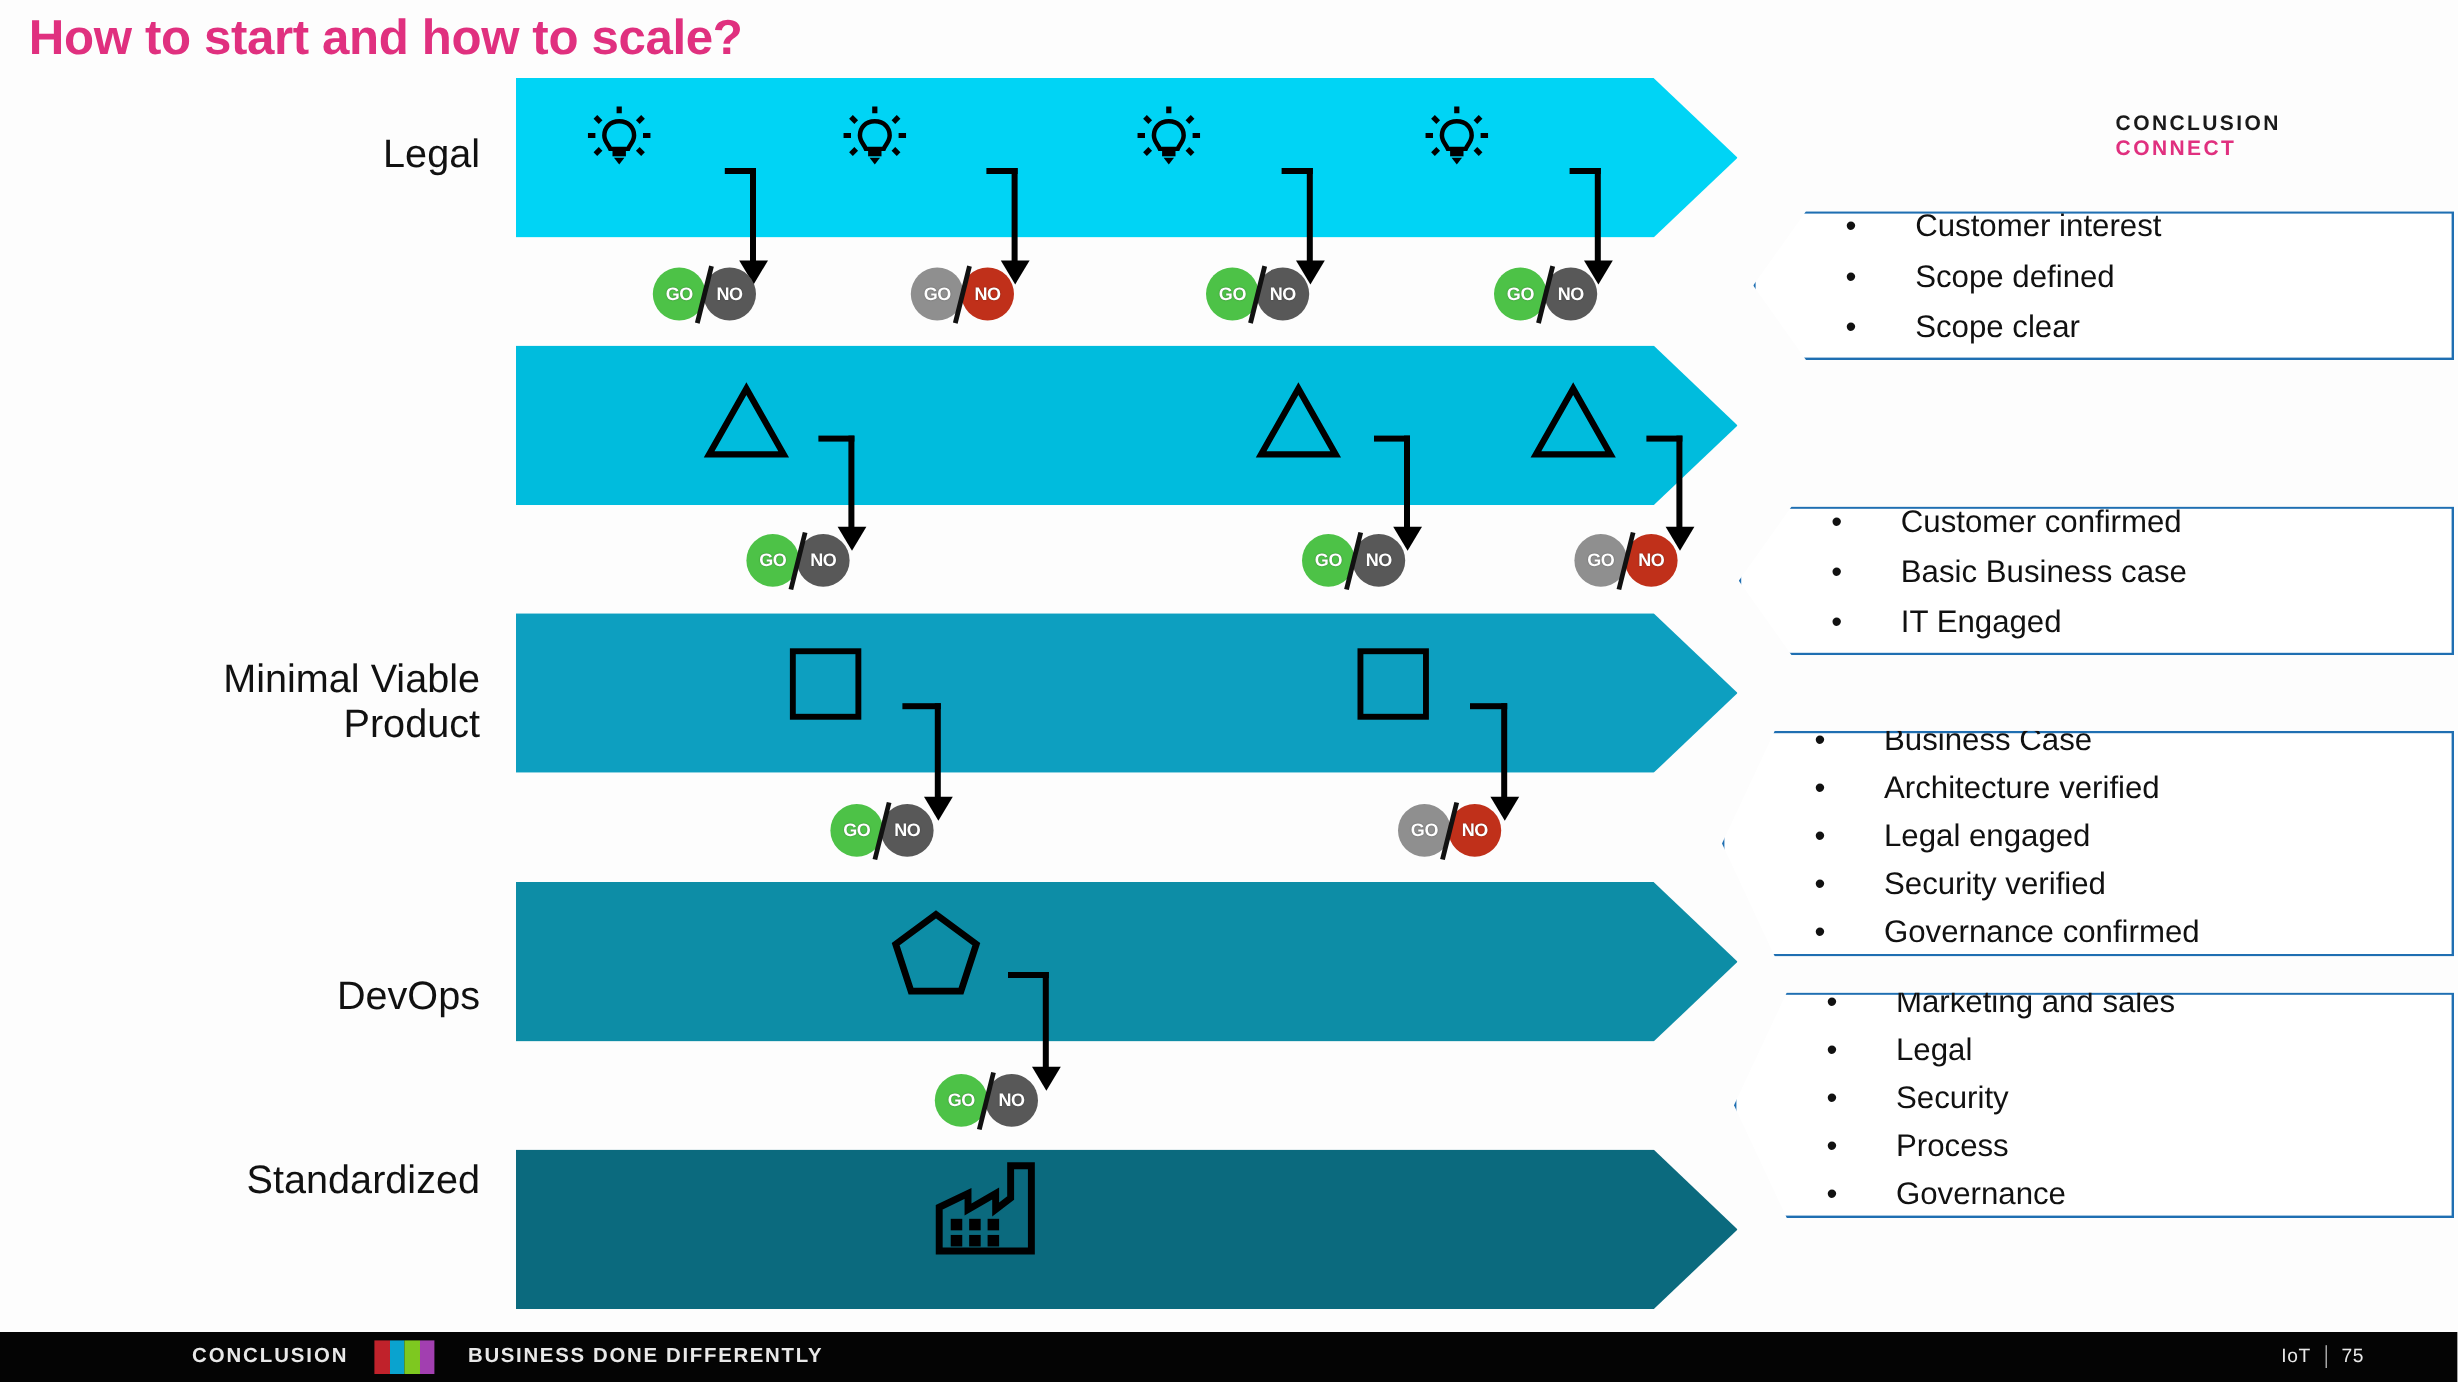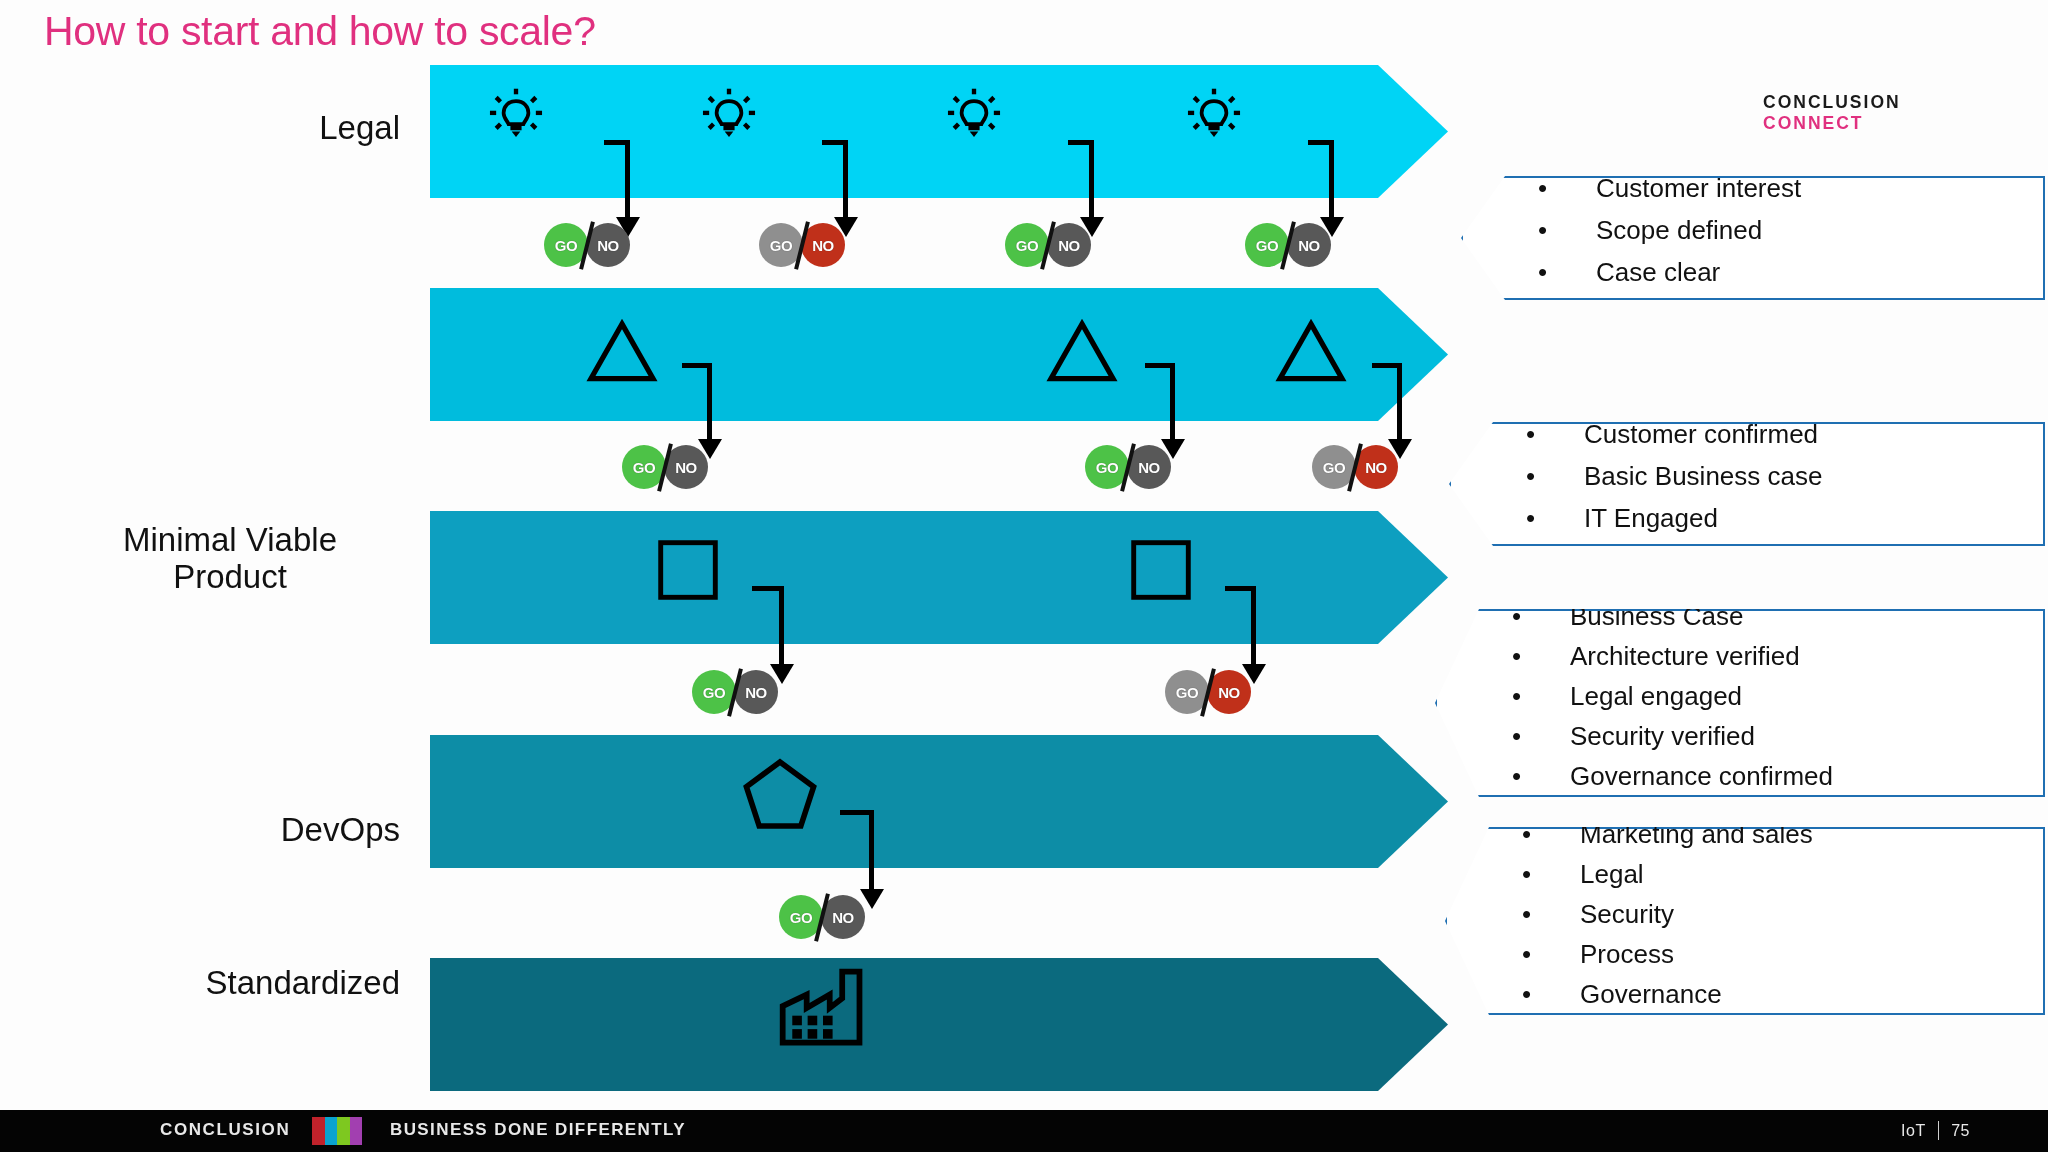--- a/index.html
+++ b/index.html
@@ -3,22 +3,22 @@
 <meta charset="utf-8">
 <style>
   * { margin:0; padding:0; box-sizing:border-box; }
   html,body { width:2048px; height:1152px; background:#fdfdfd; overflow:hidden;
               font-family:"Liberation Sans", sans-serif; }
   #slide { position:relative; width:2048px; height:1152px; background:#fdfdfd; }
 
   
   .title {
     position:absolute; left:24px; top:8px;
-    font-size:41px; font-weight:normal; color:#e0307f;
-    letter-spacing:-0.3px; white-space:nowrap;margin-left:20px;
+    font-size:41px; font-weight:bold; color:#e0307f;
+    letter-spacing:-0.3px; white-space:nowrap;
   }
 
   
   .logo { position:absolute; left:1763px; top:92px; line-height:1.18; }
   .logo .l1 { font-size:17.5px; font-weight:bold; color:#1a1a1a;
               letter-spacing:2.0px; }
   .logo .l2 { font-size:17.5px; font-weight:bold; color:#e0307f;
               letter-spacing:2.0px; }
 
   
@@ -113,21 +113,21 @@
       <div class="band" style="top: 511px; height: 133px; background: rgb(13, 159, 192);"></div>
       <div class="band" style="top: 735px; height: 133px; background: rgb(13, 141, 166);"></div>
       <div class="band" style="top: 958px; height: 133px; background: rgb(11, 106, 126);"></div>
     </div>
   <div id="labels-layer">
       <div class="band-label" style="top: 110px;">
         <div>Legal</div>
       </div>
       <div class="band-label" style="top: 302px;">
       </div>
-      <div class="band-label" style="top: 522px; text-align: center;">
+      <div class="band-label" style="top: 548px;">
         <div>Minimal Viable</div>
         <div>Product</div>
       </div>
       <div class="band-label" style="top: 812px;">
         <div>DevOps</div>
       </div>
       <div class="band-label" style="top: 965px;">
         <div>Standardized</div>
       </div>
     </div>
@@ -318,21 +318,21 @@
           <li style="margin-bottom: 16px;">
             <span class="bu">•</span>
             <span class="tx">Customer interest</span>
           </li>
           <li style="margin-bottom: 16px;">
             <span class="bu">•</span>
             <span class="tx">Scope defined</span>
           </li>
           <li style="margin-bottom: 16px;">
             <span class="bu">•</span>
-            <span class="tx">Case clear</span>
+            <span class="tx">Scope clear</span>
           </li>
         </ul>
       </div>
       <div class="callout" style="left: 1449px; top: 422px; width: 596px; height: 124px;">
         <ul style="position: absolute; left: 75px; top: 50%; transform: translateY(-50%);">
           <li style="margin-bottom: 16px;">
             <span class="bu">•</span>
             <span class="tx">Customer confirmed</span>
           </li>
           <li style="margin-bottom: 16px;">

